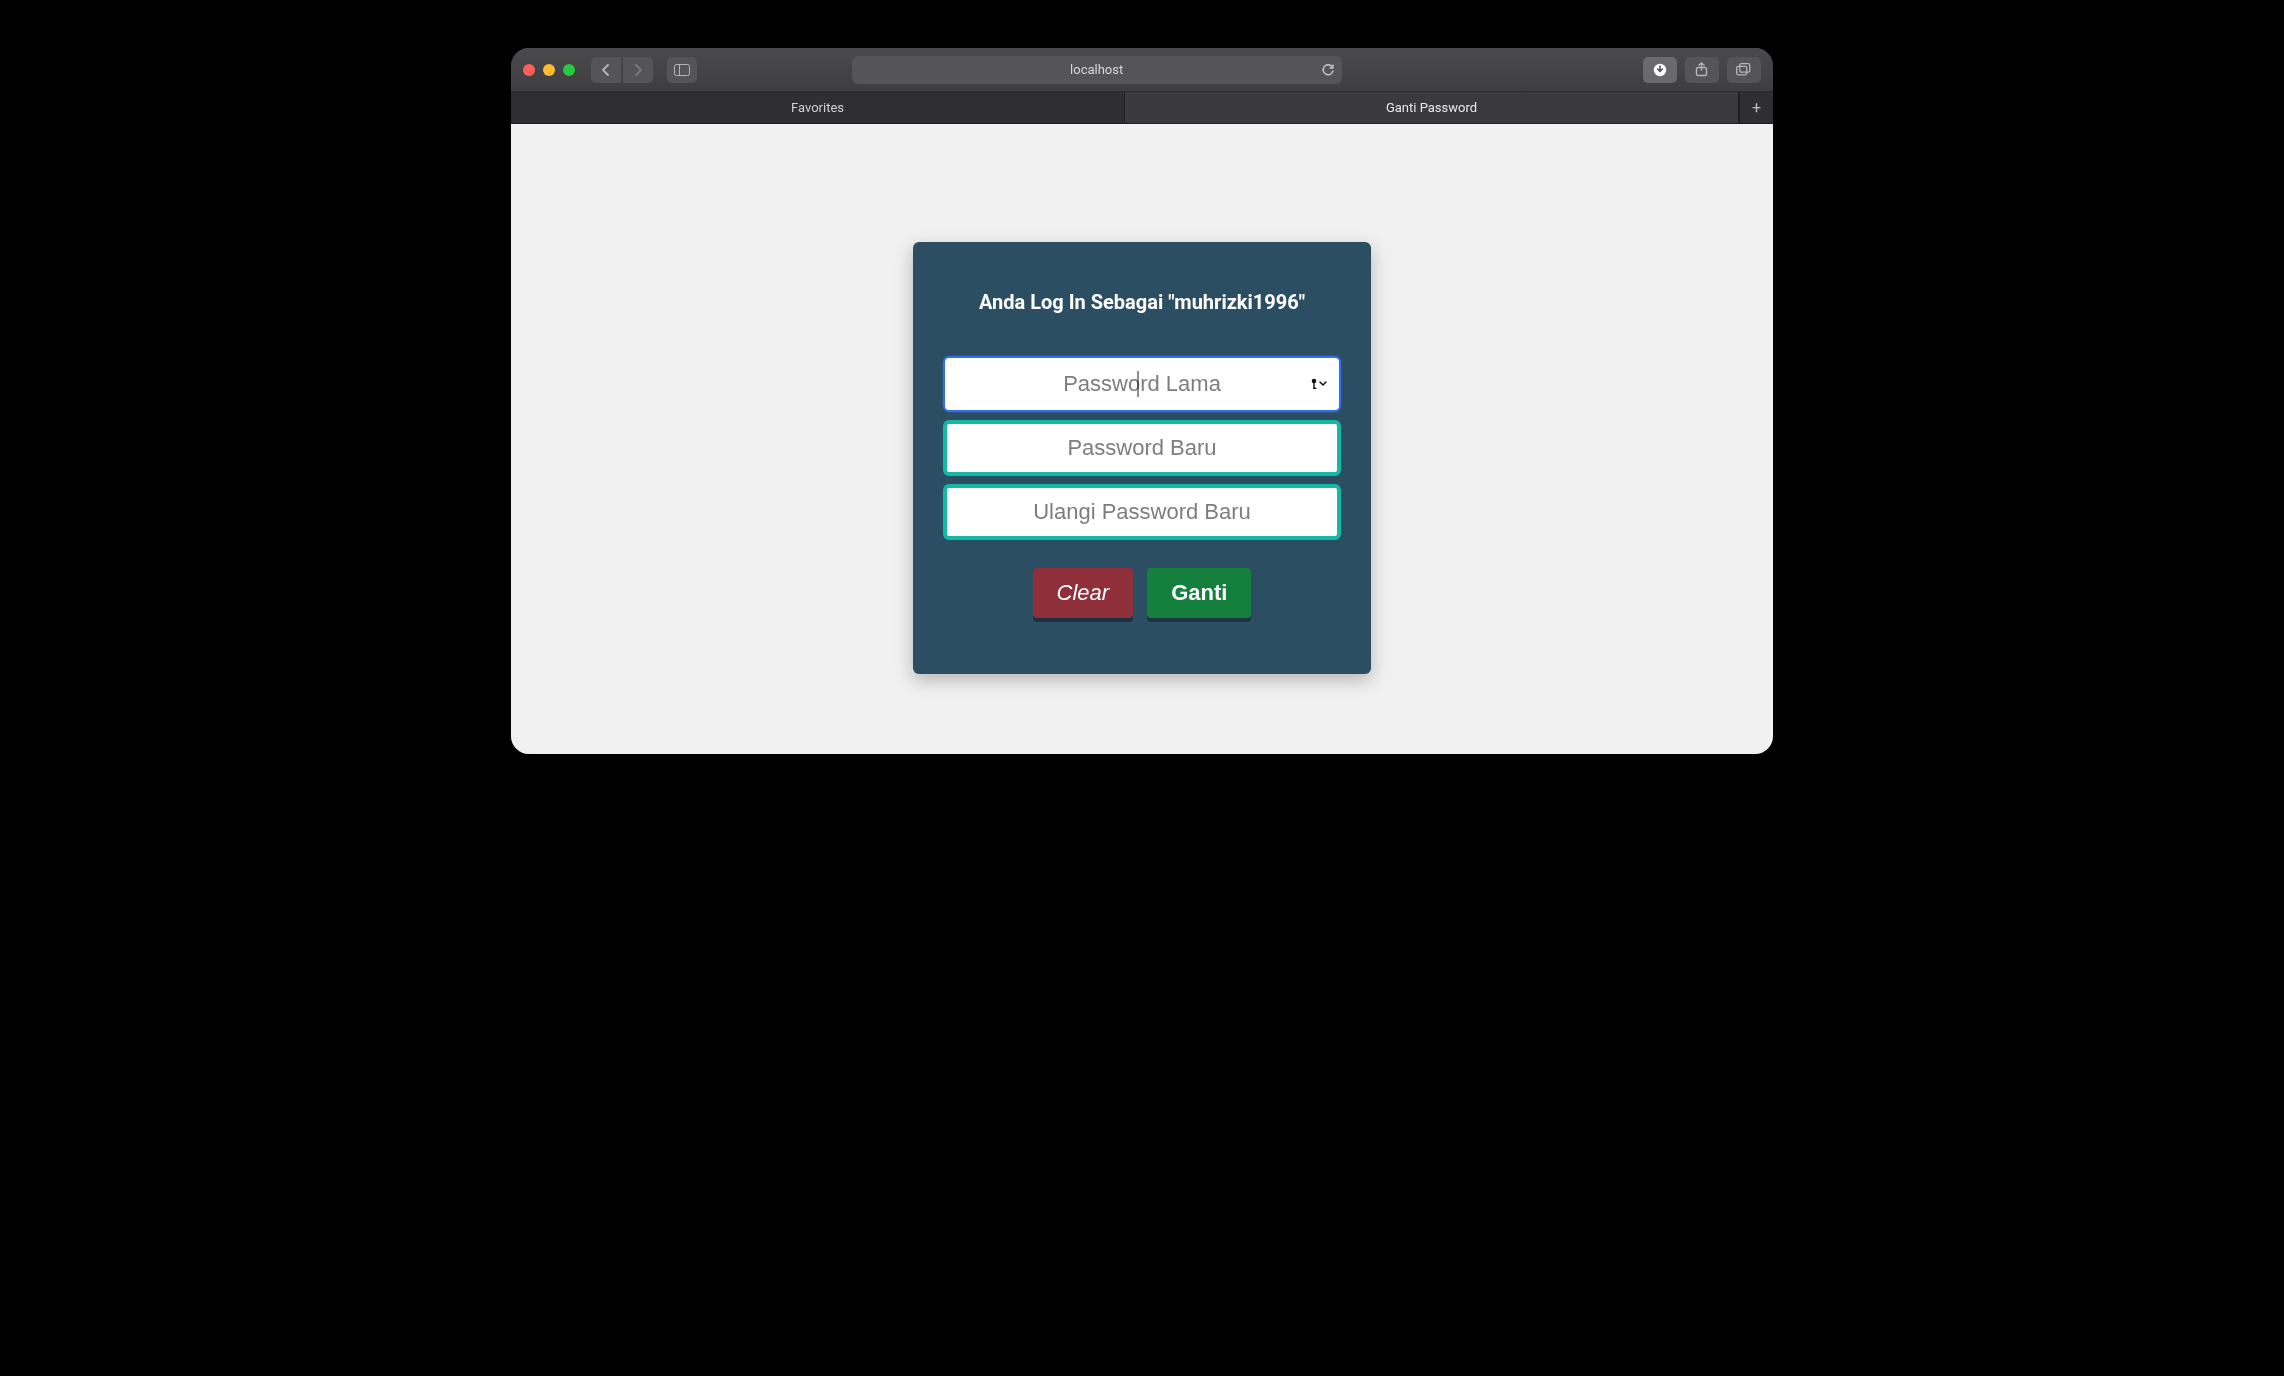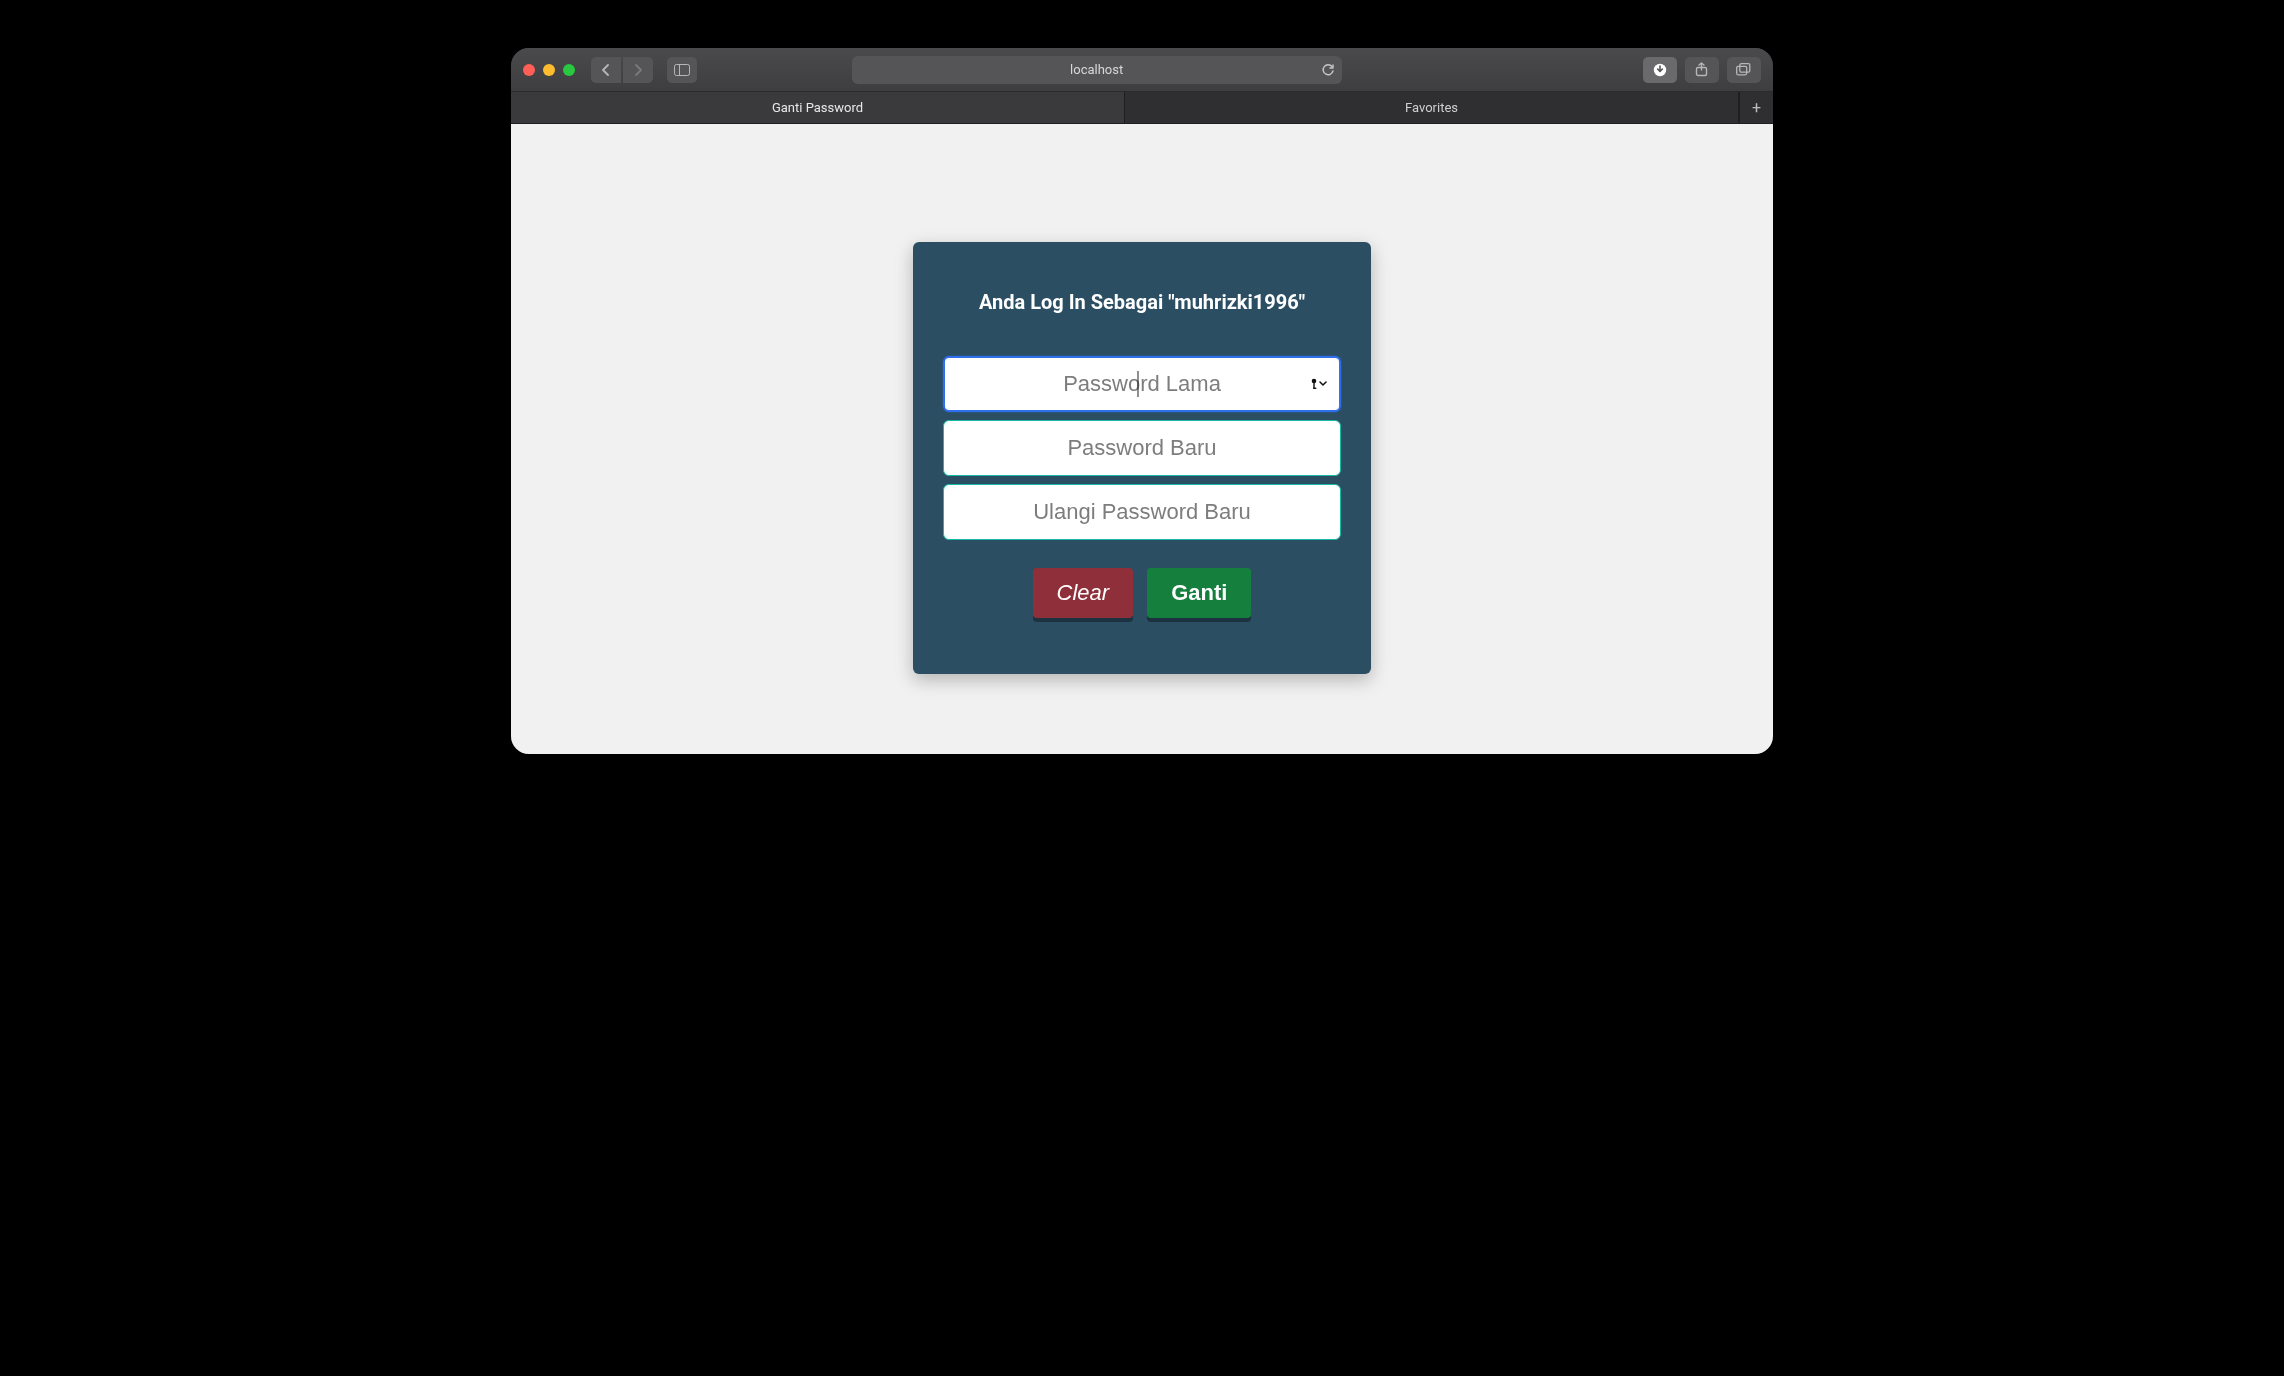--- a/index.html
+++ b/index.html
@@ -111,21 +111,21 @@
     font-size:20px;
     font-weight:700;
     margin-bottom: 42px;
   }
 
   .field-wrap { position:relative; margin-bottom:8px; }
   .field {
     width:100%;
     height:56px;
     border-radius:6px;
-    border:1px solid #14b8a6;
+    border:4px solid #14b8a6;
     background:#fff;
     font-size:22px;
     color:#333;
     text-align:center;
     outline:none;
   }
   .field::placeholder { color:#7d7d7d; }
   .field.focused {
     border:2px solid #2f6fed;
     box-shadow: 0 0 0 1px #2f6fed33;
@@ -213,25 +213,25 @@
       <div class="nav-btn" style="width:34px">
         <svg width="15" height="13" viewBox="0 0 15 13">
           <rect x="0.7" y="3.3" width="10" height="8.5" rx="1.5" stroke="currentColor" stroke-width="1.3" fill="none"></rect>
           <rect x="3.8" y="0.7" width="10" height="8.5" rx="1.5" stroke="currentColor" stroke-width="1.3" fill="none"></rect>
         </svg>
       </div>
     </div>
   </div>
 
   <div class="tabbar">
+    <div class="tab">
+      <span>Favorites</span>
+    </div>
     <div class="tab active">
       <span>Ganti Password</span>
-    </div>
-    <div class="tab">
-      <span>Favorites</span>
     </div>
     <div class="newtab">+</div>
   </div>
 
   <div class="viewport">
     <div class="card">
 
       <h2>Anda Log In Sebagai "muhrizki1996"</h2>
 
       <div class="field-wrap">

